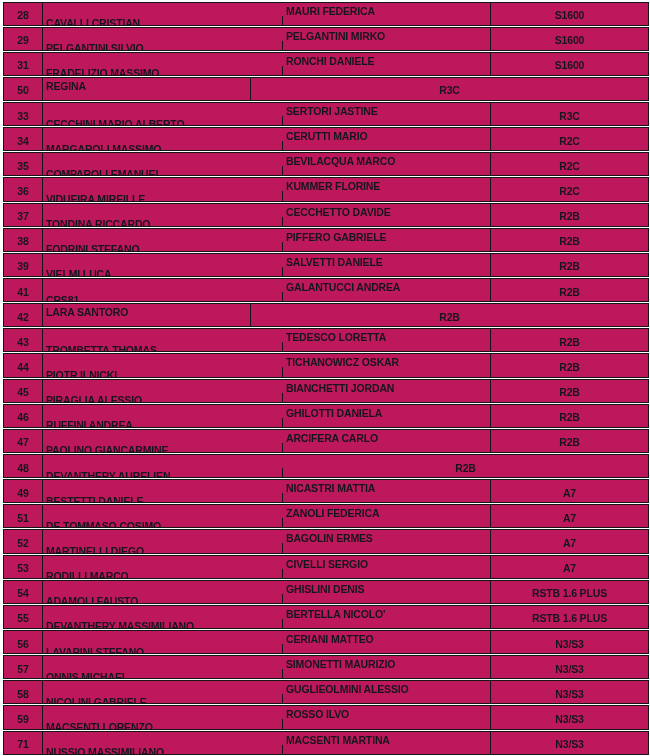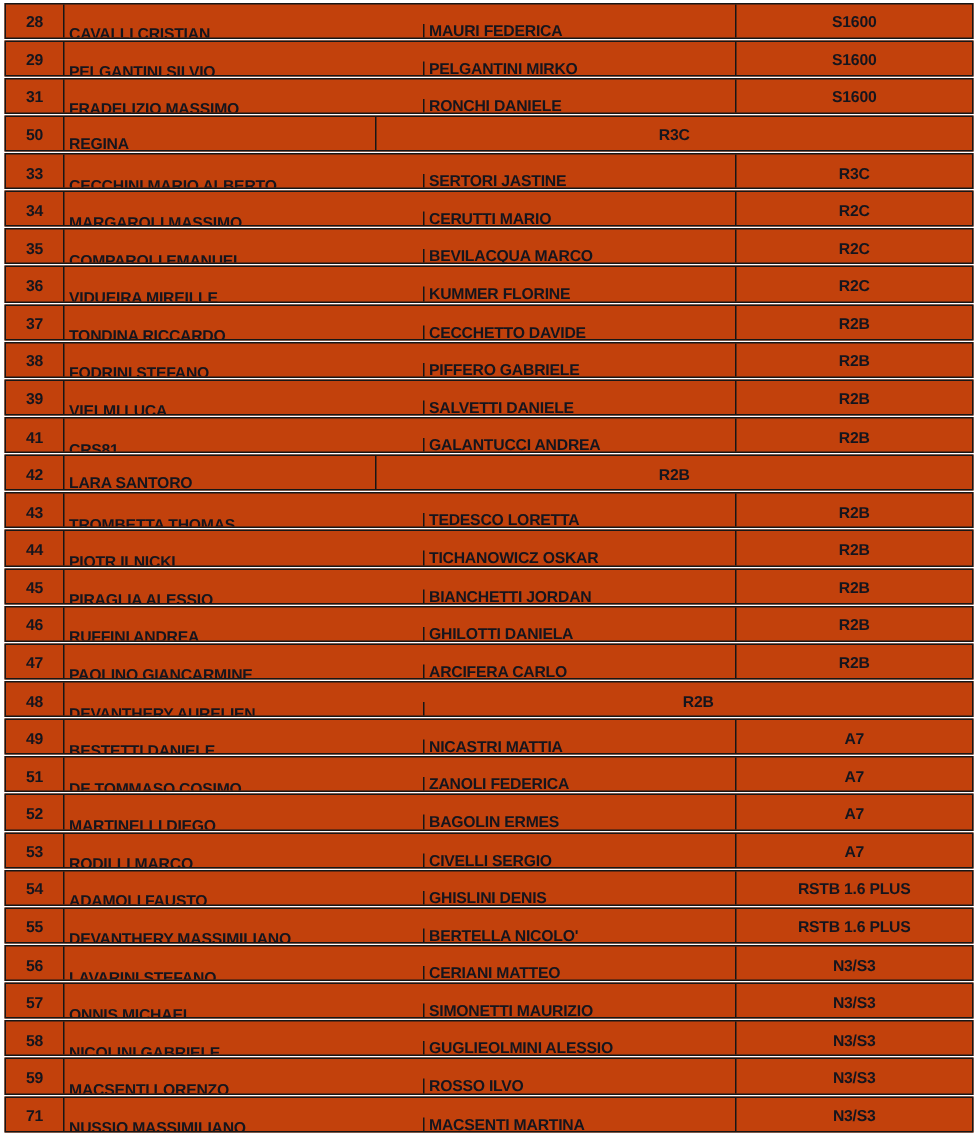--- a/index.html
+++ b/index.html
@@ -15,21 +15,21 @@
     padding-top: 1.5px;
     padding-left: 3px;
     width: 646px;
   }
   .row {
     box-sizing: border-box;
     display: flex;
     height: 24.1px;
     border: 1.6px solid #161616;
     margin-bottom: 1.05px;
-    background: #c2410c;
+    background: #be185d;
   }
   .cell {
     box-sizing: border-box;
     color: #15151d;
     font-size: 10.5px;
     font-weight: 700;
     letter-spacing: -0.15px;
     line-height: 12px;
     overflow: hidden;
     white-space: nowrap;
@@ -44,21 +44,21 @@
   }
   .cell.driver {
     width: 240px;
     border-right: 1.6px solid #161616;
     padding: 1.5px 0 0 3px;
     margin-top: 13px;
   }
   .cell.codriver {
     width: 208px;
     border-right: 1.6px solid #161616;
-    padding: 12px 0 0 3px;
+    padding: 2px 0 0 3px;
   }
   .cell.cls {
     flex: 1;
     display: flex;
     align-items: center;
     justify-content: center;
     padding-top: 3px;
   }
 </style>
 </head>

